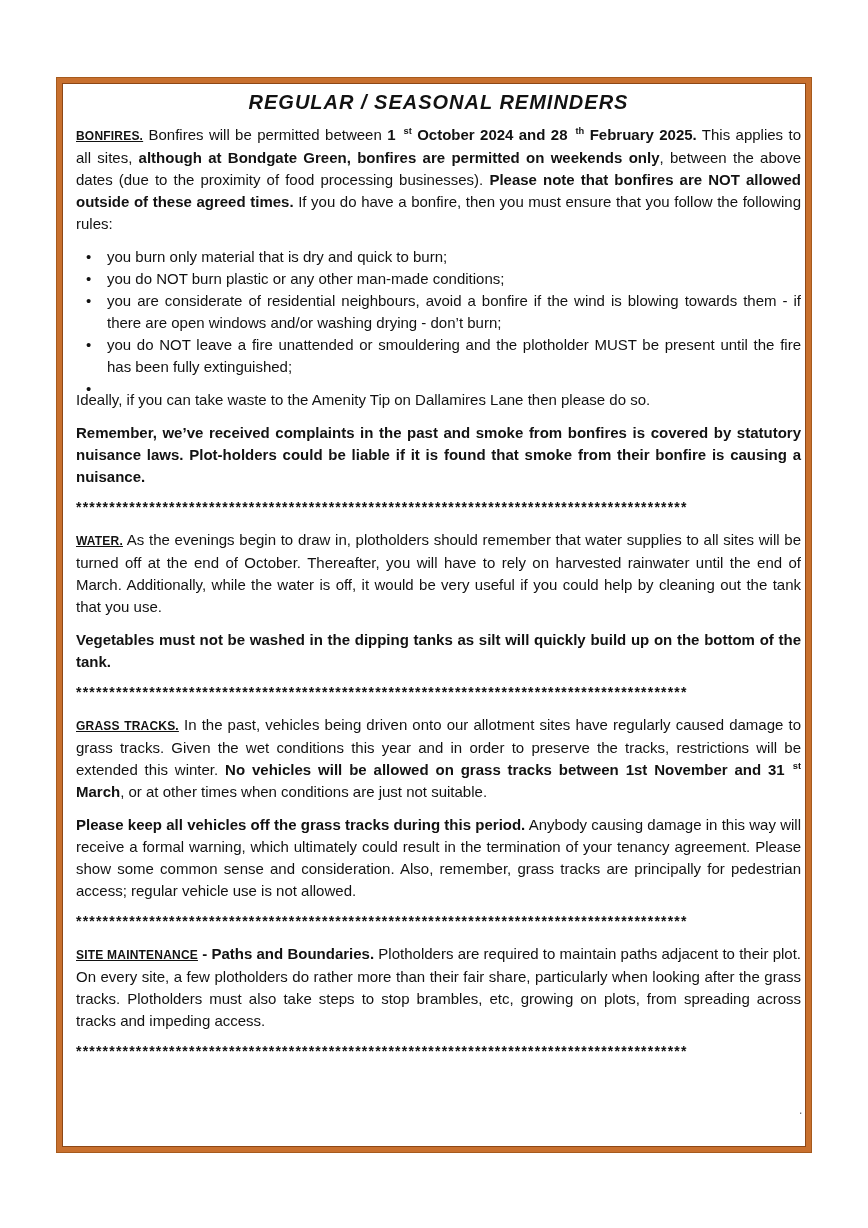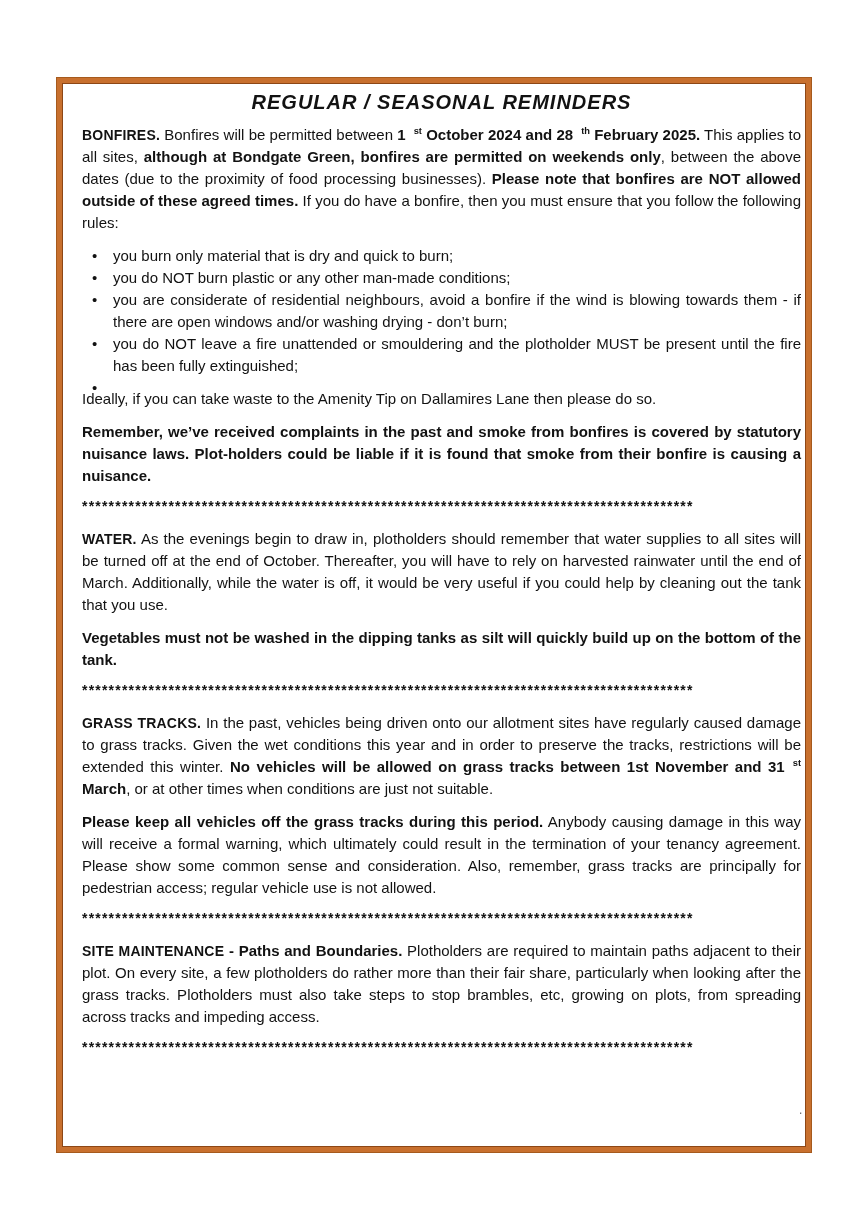--- a/index.html
+++ b/index.html
@@ -6,33 +6,33 @@
   body{
     width:868px;height:1228px;background:#ffffff;position:relative;
     font-family:"Liberation Sans","DejaVu Sans",sans-serif;color:#121212;
   }
   .frame{
     position:absolute;left:57px;top:78px;width:754px;height:1074px;
     box-sizing:border-box;
     border:5px solid #c8702e;
     box-shadow: inset 0 0 0 1px #8d4716, 0 0 0 1px #a65a1d;
     background:#ffffff;
-    padding:7px 5px 0 20px;
+    padding:7px 5px 0 14px;
     overflow:hidden;
   }
   .content{
     font-size:15px;line-height:22px;text-align:justify;
   }
   .title{
     margin:1px 0 11px 0;
     text-align:center;
     font-size:20px;font-weight:bold;font-style:italic;letter-spacing:1px;
   }
   p{margin:0 0 11px 0;}
-  .hdr{font-weight:bold;font-size:14px;letter-spacing:0.2px;}
+  .hdr{font-weight:bold;font-size:12px;letter-spacing:0.2px;text-decoration:underline;}
   b{font-weight:bold;}
   .sup{font-size:0.62em;vertical-align:super;line-height:0;margin-left:8px;}
   ul{list-style:none;margin:0 0 11px 0;padding:0;}
   li{position:relative;padding-left:31px;text-align:justify;}
   .dot{position:absolute;left:10px;top:0;}
   .sep{
     white-space:nowrap;overflow:hidden;
     font-weight:bold;letter-spacing:1.2px;font-size:14px;line-height:17px;
     margin:1px 0 13px 0;
   }

